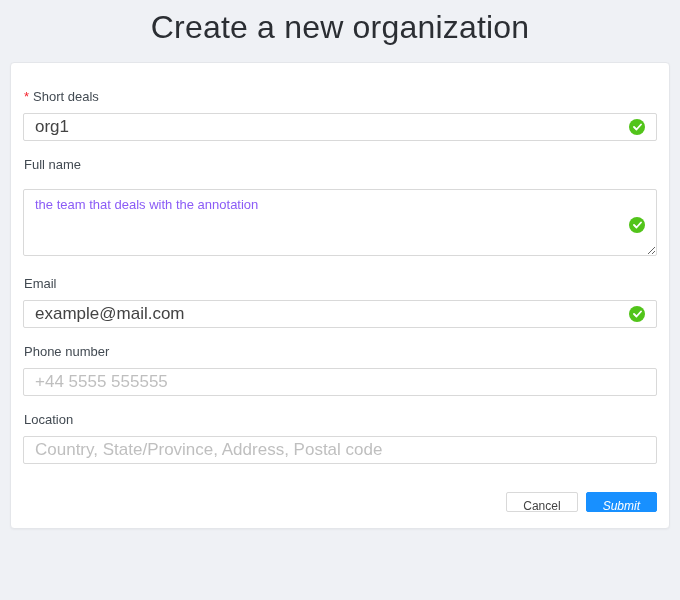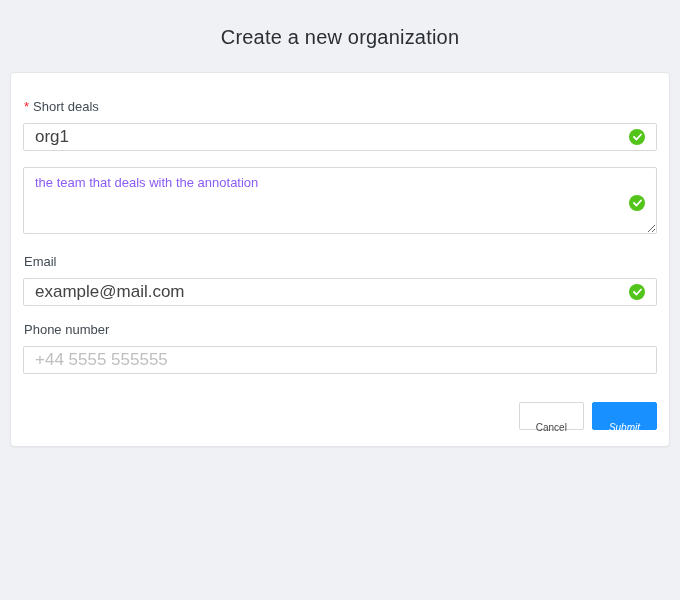--- a/index.html
+++ b/index.html
@@ -5,24 +5,24 @@
   * { box-sizing: border-box; margin: 0; padding: 0; }
   html, body {
     width: 680px; height: 600px;
     overflow: hidden;
     background: #eff1f5;
     font-family: "Liberation Sans", "DejaVu Sans", sans-serif;
     color: #434343;
   }
   .page-title {
     text-align: center;
-    font-size: 20px;
+    font-size: 32px;
     font-weight: 400;
     color: #2b2e33;
-    padding-top: 19px;
+    padding-top: 9px;
     line-height: 37px;
     letter-spacing: 0.2px;
   }
   .card {
     margin: 16px 10px 0 10px;
     background: #ffffff;
     border: 1px solid #e4e6ea;
     border-radius: 4px;
     box-shadow: 0 1px 2px rgba(0,0,0,0.04);
     padding: 26px 12px 16px 12px;
@@ -83,23 +83,23 @@
     justify-content: center;
   }
   .check-badge svg { display: block; }
   .buttons-row {
     display: flex;
     justify-content: flex-end;
     gap: 8px;
     padding-top: 12px;
   }
   .btn {
-    height: 28px;
-    padding: 12px 16px;
-    font-size: 10px;
+    height: 20px;
+    padding: 0 16px;
+    font-size: 12px;
     font-family: inherit;
     border-radius: 2px;
     cursor: pointer;
     line-height: 26px;
   }
   .btn-default {
     background: #ffffff;
     border: 1px solid #d9d9d9;
     color: #434343;
   }
@@ -123,20 +123,21 @@
       <input class="text-input" type="text" value="org1" style="">
       <span class="check-badge">
         <svg width="9" height="8" viewBox="0 0 9 8">
             <polyline points="1,4 3.5,6.5 8,1.5" fill="none" stroke="#ffffff" stroke-width="1.8" stroke-linecap="round" stroke-linejoin="round"></polyline>
           </svg>
       </span>
     </div>
   </div>
 
   <div class="form-item">
+    <div class="field-label">Full name</div>
   </div>
 
   <div class="form-item">
     <div class="control-wrap">
       <textarea class="text-area" style="">the team that deals with the annotation</textarea>
       <span class="check-badge">
         <svg width="9" height="8" viewBox="0 0 9 8">
             <polyline points="1,4 3.5,6.5 8,1.5" fill="none" stroke="#ffffff" stroke-width="1.8" stroke-linecap="round" stroke-linejoin="round"></polyline>
           </svg>
       </span>
@@ -155,19 +156,25 @@
     </div>
   </div>
 
   <div class="form-item">
     <div class="field-label">Phone number</div>
     <div class="control-wrap">
       <input class="text-input no-suffix" type="text" placeholder="+44 5555 555555" style="">
     </div>
   </div>
 
+  <div class="form-item">
+    <div class="field-label">Location</div>
+    <div class="control-wrap">
+      <input class="text-input no-suffix" type="text" placeholder="Country, State/Province, Address, Postal code" style="">
+    </div>
+  </div>
 
   <div class="buttons-row">
     <button class="btn btn-default">Cancel</button>
     <button class="btn btn-primary">Submit</button>
   </div>
 
 </div>
 
 </body></html>

